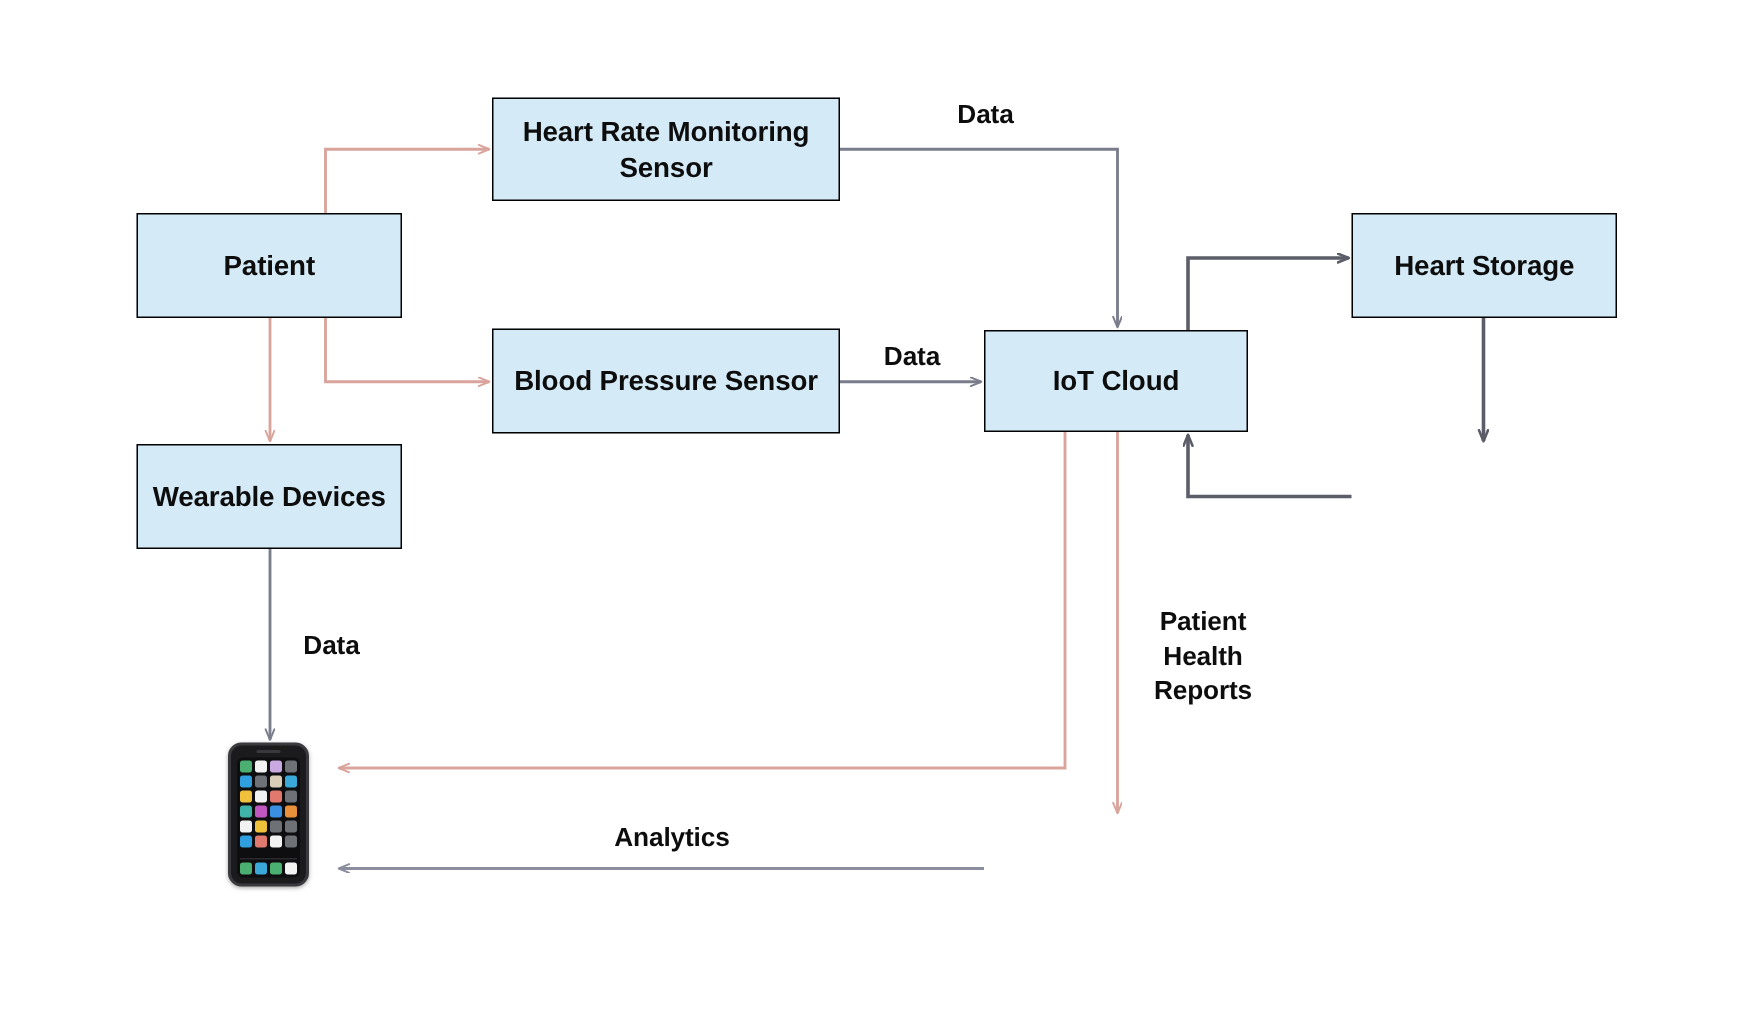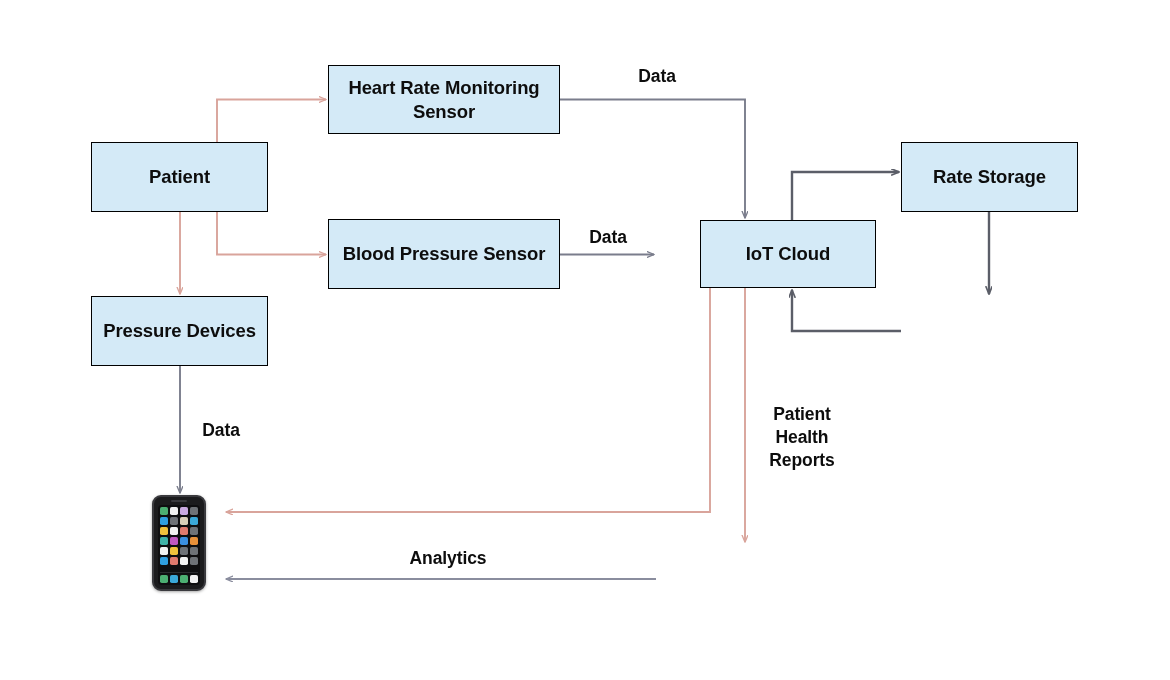--- a/index.html
+++ b/index.html
@@ -155,26 +155,26 @@
   </svg>
 
   <div class="node" style="left:91px; top:142px; width:177px; height:70px;">Patient</div>
 
   <div class="node" style="left:328px; top:65px; width:232px; height:69px;">Heart Rate
 Monitoring Sensor</div>
 
   <div class="node" style="left:328px; top:219px; width:232px; height:70px;">Blood Pressure
 Sensor</div>
 
-  <div class="node" style="left:91px; top:296px; width:177px; height:70px;">Pressure
+  <div class="node" style="left:91px; top:296px; width:177px; height:70px;">Wearable
 Devices</div>
 
-  <div class="node" style="left:656px; top:220px; width:176px; height:68px;margin-left:44px;">IoT Cloud</div>
-
-  <div class="node" style="left:901px; top:142px; width:177px; height:70px;">Rate Storage</div>
+  <div class="node" style="left:656px; top:220px; width:176px; height:68px;">IoT Cloud</div>
+
+  <div class="node" style="left:901px; top:142px; width:177px; height:70px;">Heart Storage</div>
 
 
 
   <div class="edge-label" style="left:622px; top:65px; width:70px;">Data</div>
 
   <div class="edge-label" style="left:573px; top:226px; width:70px;">Data</div>
 
   <div class="edge-label" style="left:186px; top:419px; width:70px;">Data</div>
 
   <div class="edge-label" style="left:757px; top:403px; width:90px;">Patient

